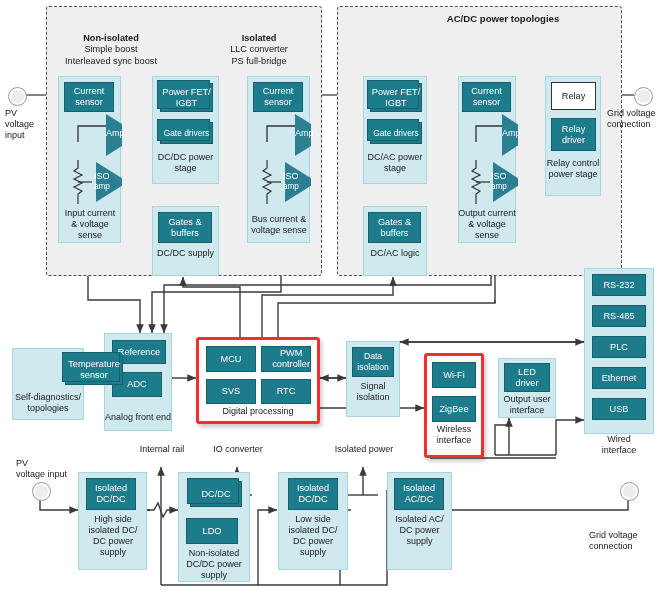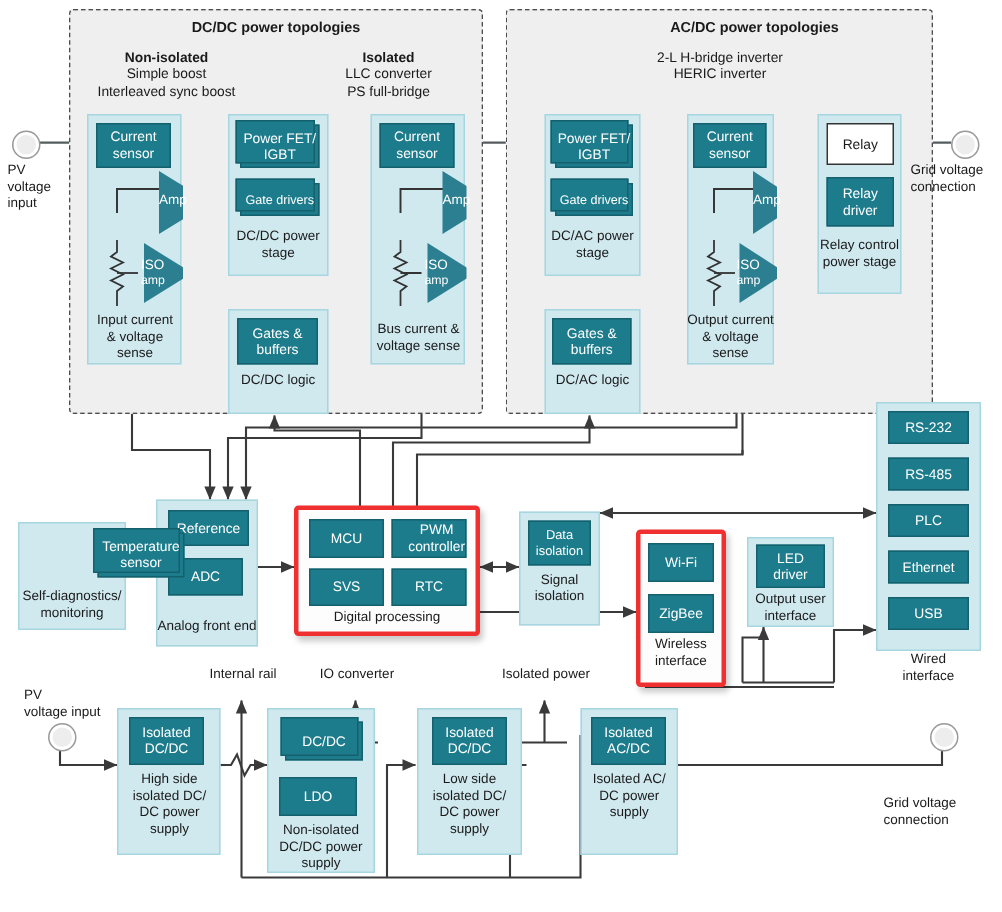--- a/index.html
+++ b/index.html
@@ -206,38 +206,33 @@
       <path d="M348,495 L378,495"></path>
 
       <path d="M340,585 L340,510 L351,510"></path>
       <path d="M387,490 L387,585 L340,585"></path>
 
       <path d="M628,495 L628,510 L393,510" marker-end="url(#ah)"></path>
     </g>
   </svg>
 
   <div class="abs dashbox" style="left:46px;top:6px;width:276px;height:270px;"></div>
-  <div class="abs dash-title" style="left:46px;top:13px;width:276px;">DC/DC power topologies</div>
 
   <div class="abs dashbox" style="left:337px;top:6px;width:285px;height:270px;"></div>
   <div class="abs dash-title" style="left:337px;top:13px;width:332px;">AC/DC power topologies</div>
 
   <div class="abs sub-head" style="left:52px;top:33px;width:118px;">
     <b>Non-isolated</b><br>
     <span>Simple boost</span><br>
     <span>Interleaved sync boost</span>
   </div>
   <div class="abs sub-head" style="left:200px;top:33px;width:118px;">
     <b>Isolated</b><br>
     <span>LLC converter</span><br>
     <span>PS full-bridge</span>
-  </div>
-  <div class="abs sub-head" style="left:370px;top:33px;width:220px;">
-    <span>2-L H-bridge inverter</span><br>
-    <span>HERIC inverter</span>
   </div>
 
   <div class="abs panel" style="left:58px;top:76px;width:63px;height:167px;"></div>
   <div class="abs chip" style="left:64px;top:82px;width:50px;height:30px;">
     <span style="white-space:pre-line">Current
 sensor</span>
   </div>
   <svg class="abs" style="left:74px;top:112px;width:48px;height:52px;">
     <path d="M4,30 L4,14 L34,14" stroke="#333" stroke-width="1.3" fill="none"></path>
     <polygon points="32,2 32,44 66,23" fill="#2b7f90"></polygon>
@@ -265,21 +260,21 @@
     <span style="white-space:pre-line;font-size:8.4px">Gate drivers</span>
   </div>
   <div class="abs cap" style="left:150px;top:152px;width:71px;white-space:pre-line">DC/DC power
 stage</div>
 
   <div class="abs panel" style="left:152px;top:206px;width:67px;height:70px;"></div>
   <div class="abs chip" style="left:158px;top:212px;width:54px;height:31px;">
     <span style="white-space:pre-line">Gates &amp;
 buffers</span>
   </div>
-  <div class="abs cap" style="left:150px;top:248px;width:71px;white-space:pre-line">DC/DC logic</div>
+  <div class="abs cap" style="left:150px;top:248px;width:71px;white-space:pre-line">DC/DC supply</div>
 
   <div class="abs panel" style="left:247px;top:76px;width:63px;height:167px;"></div>
   <div class="abs chip" style="left:253px;top:82px;width:50px;height:30px;">
     <span style="white-space:pre-line">Current
 sensor</span>
   </div>
   <svg class="abs" style="left:263px;top:112px;width:48px;height:52px;">
     <path d="M4,30 L4,14 L34,14" stroke="#333" stroke-width="1.3" fill="none"></path>
     <polygon points="32,2 32,44 66,23" fill="#2b7f90"></polygon>
   </svg>
@@ -355,21 +350,21 @@
   <div class="conn" style="left:634px;top:87px;"></div>
   <div class="lab" style="left:607px;top:108px;width:62px;white-space:pre-line">Grid voltage
 connection</div>
 
   <div class="abs panel" style="left:12px;top:348px;width:72px;height:72px;"></div>
   <div class="abs chip chip-stack" style="left:36px;top:355px;width:58px;height:30px;margin-left:29px;">
     <span style="white-space:pre-line">Temperature
 sensor</span>
   </div>
   <div class="abs cap" style="left:6px;top:392px;width:84px;white-space:pre-line">Self-diagnostics/
-monitoring</div>
+topologies</div>
 
   <div class="abs panel" style="left:104px;top:333px;width:68px;height:98px;"></div>
   <div class="abs chip" style="left:112px;top:340px;width:54px;height:24px;">
     <span>Reference</span>
   </div>
   <div class="abs chip" style="left:112px;top:372px;width:50px;height:25px;">
     <span>ADC</span>
   </div>
   <div class="abs cap" style="left:100px;top:412px;width:76px;white-space:pre-line">Analog front end</div>
 

